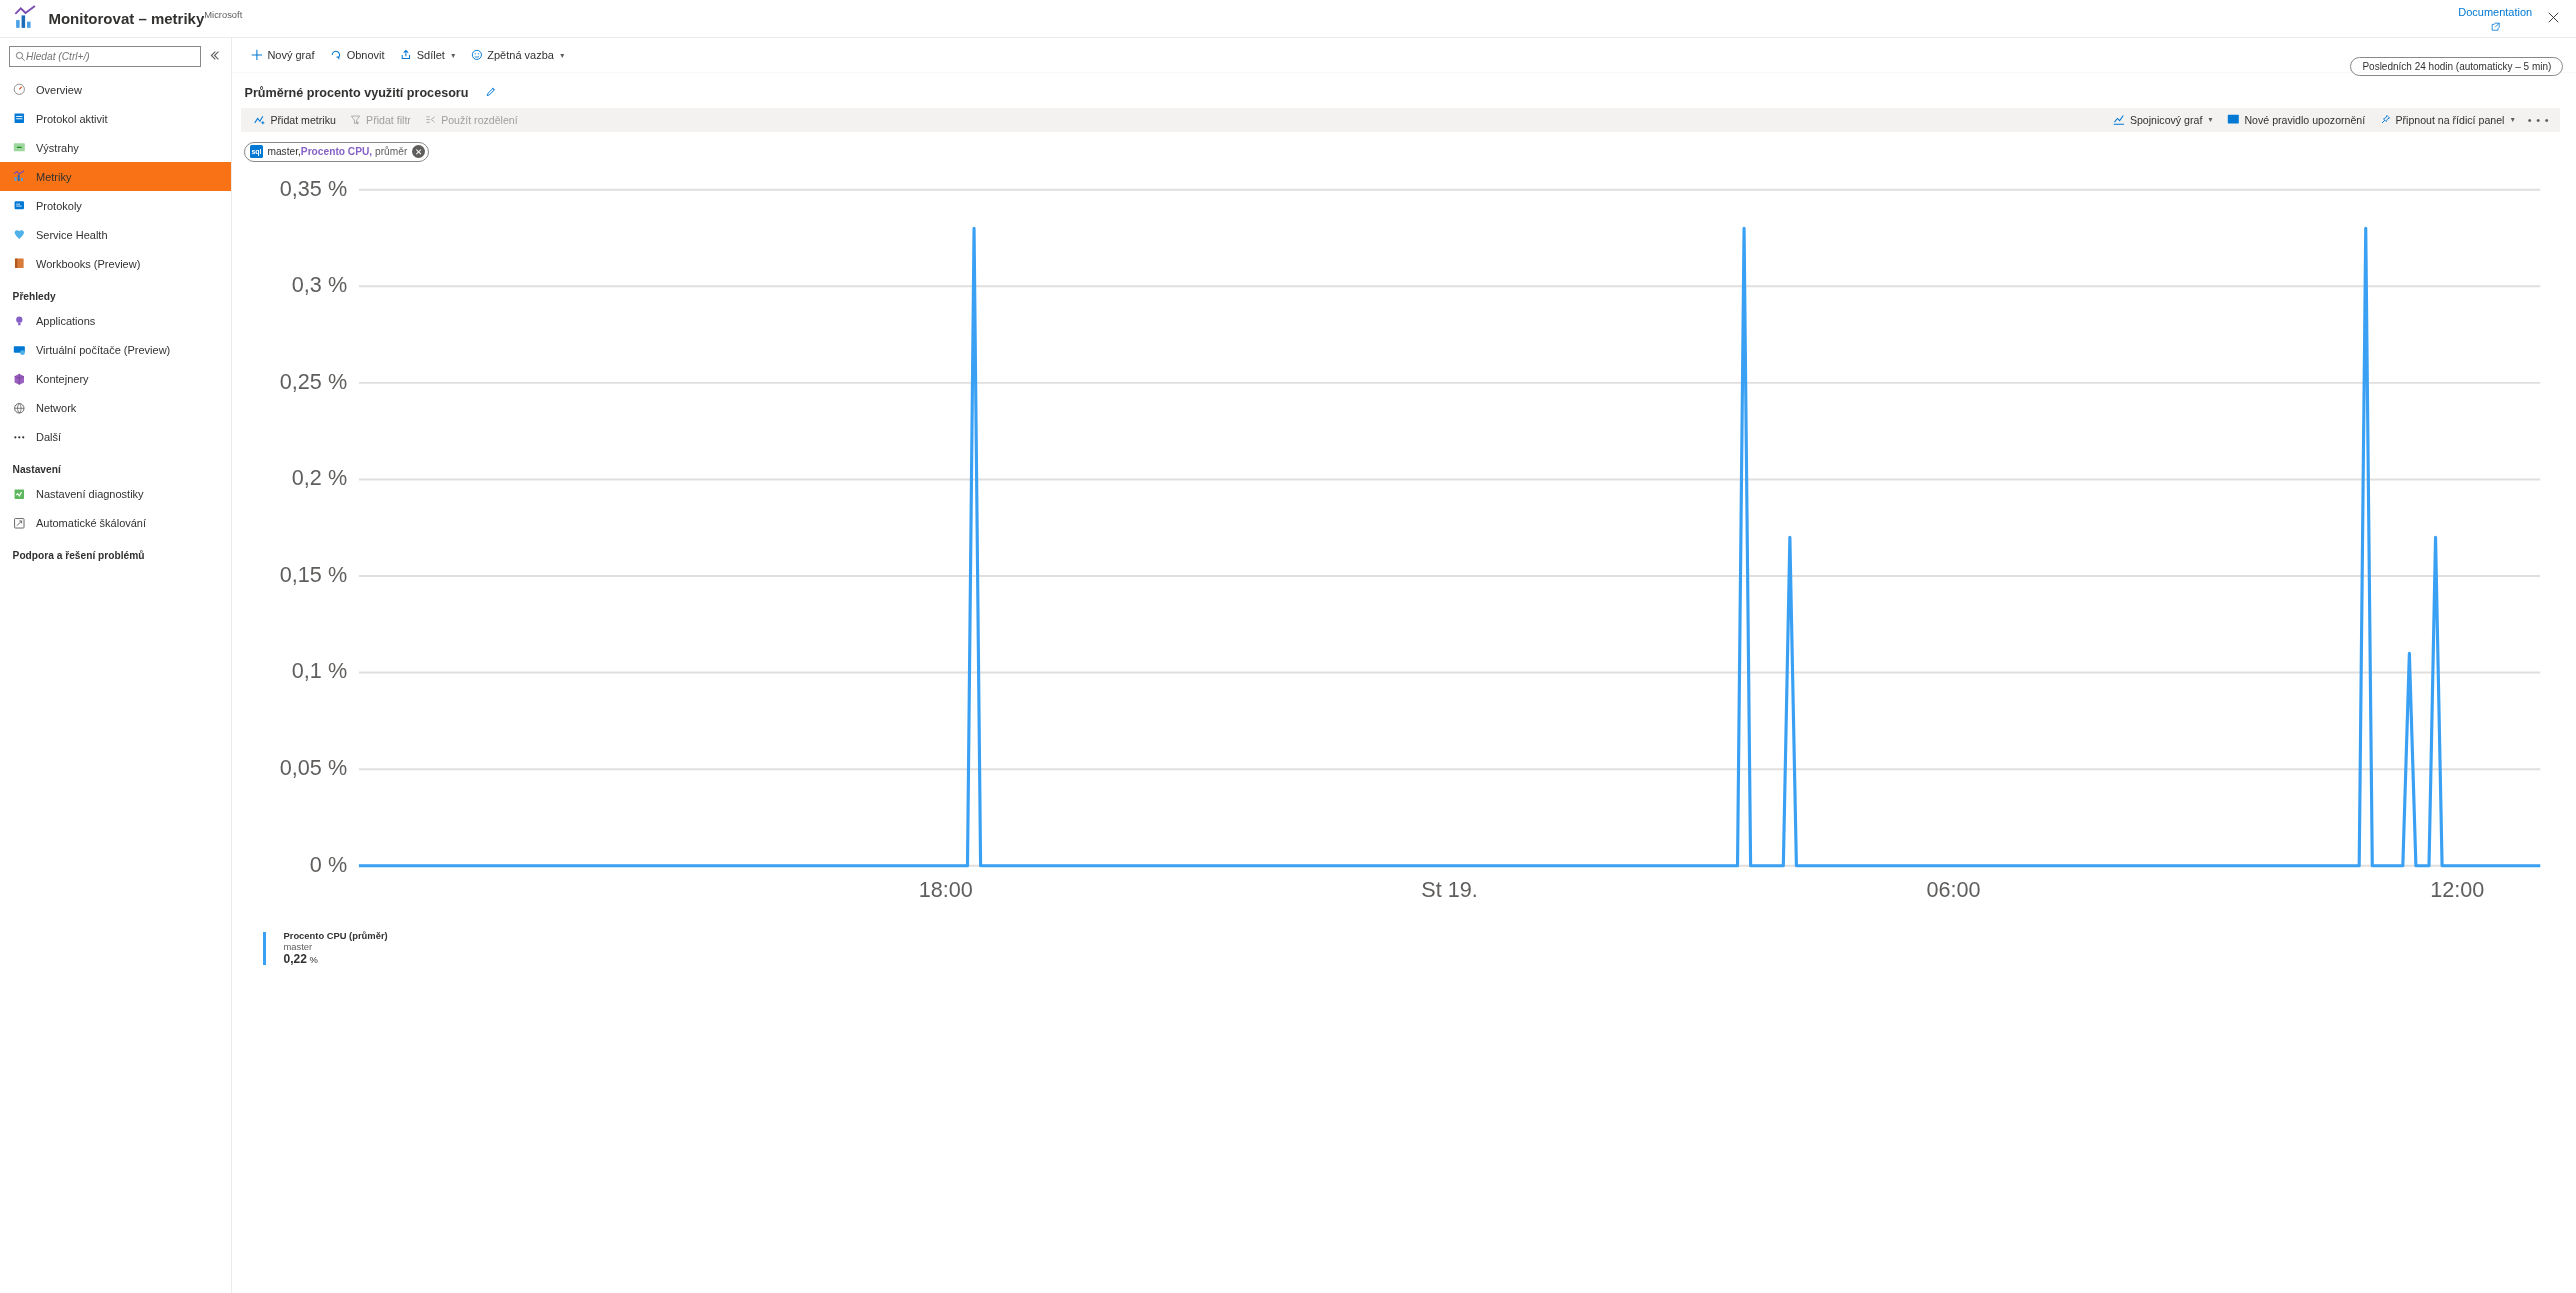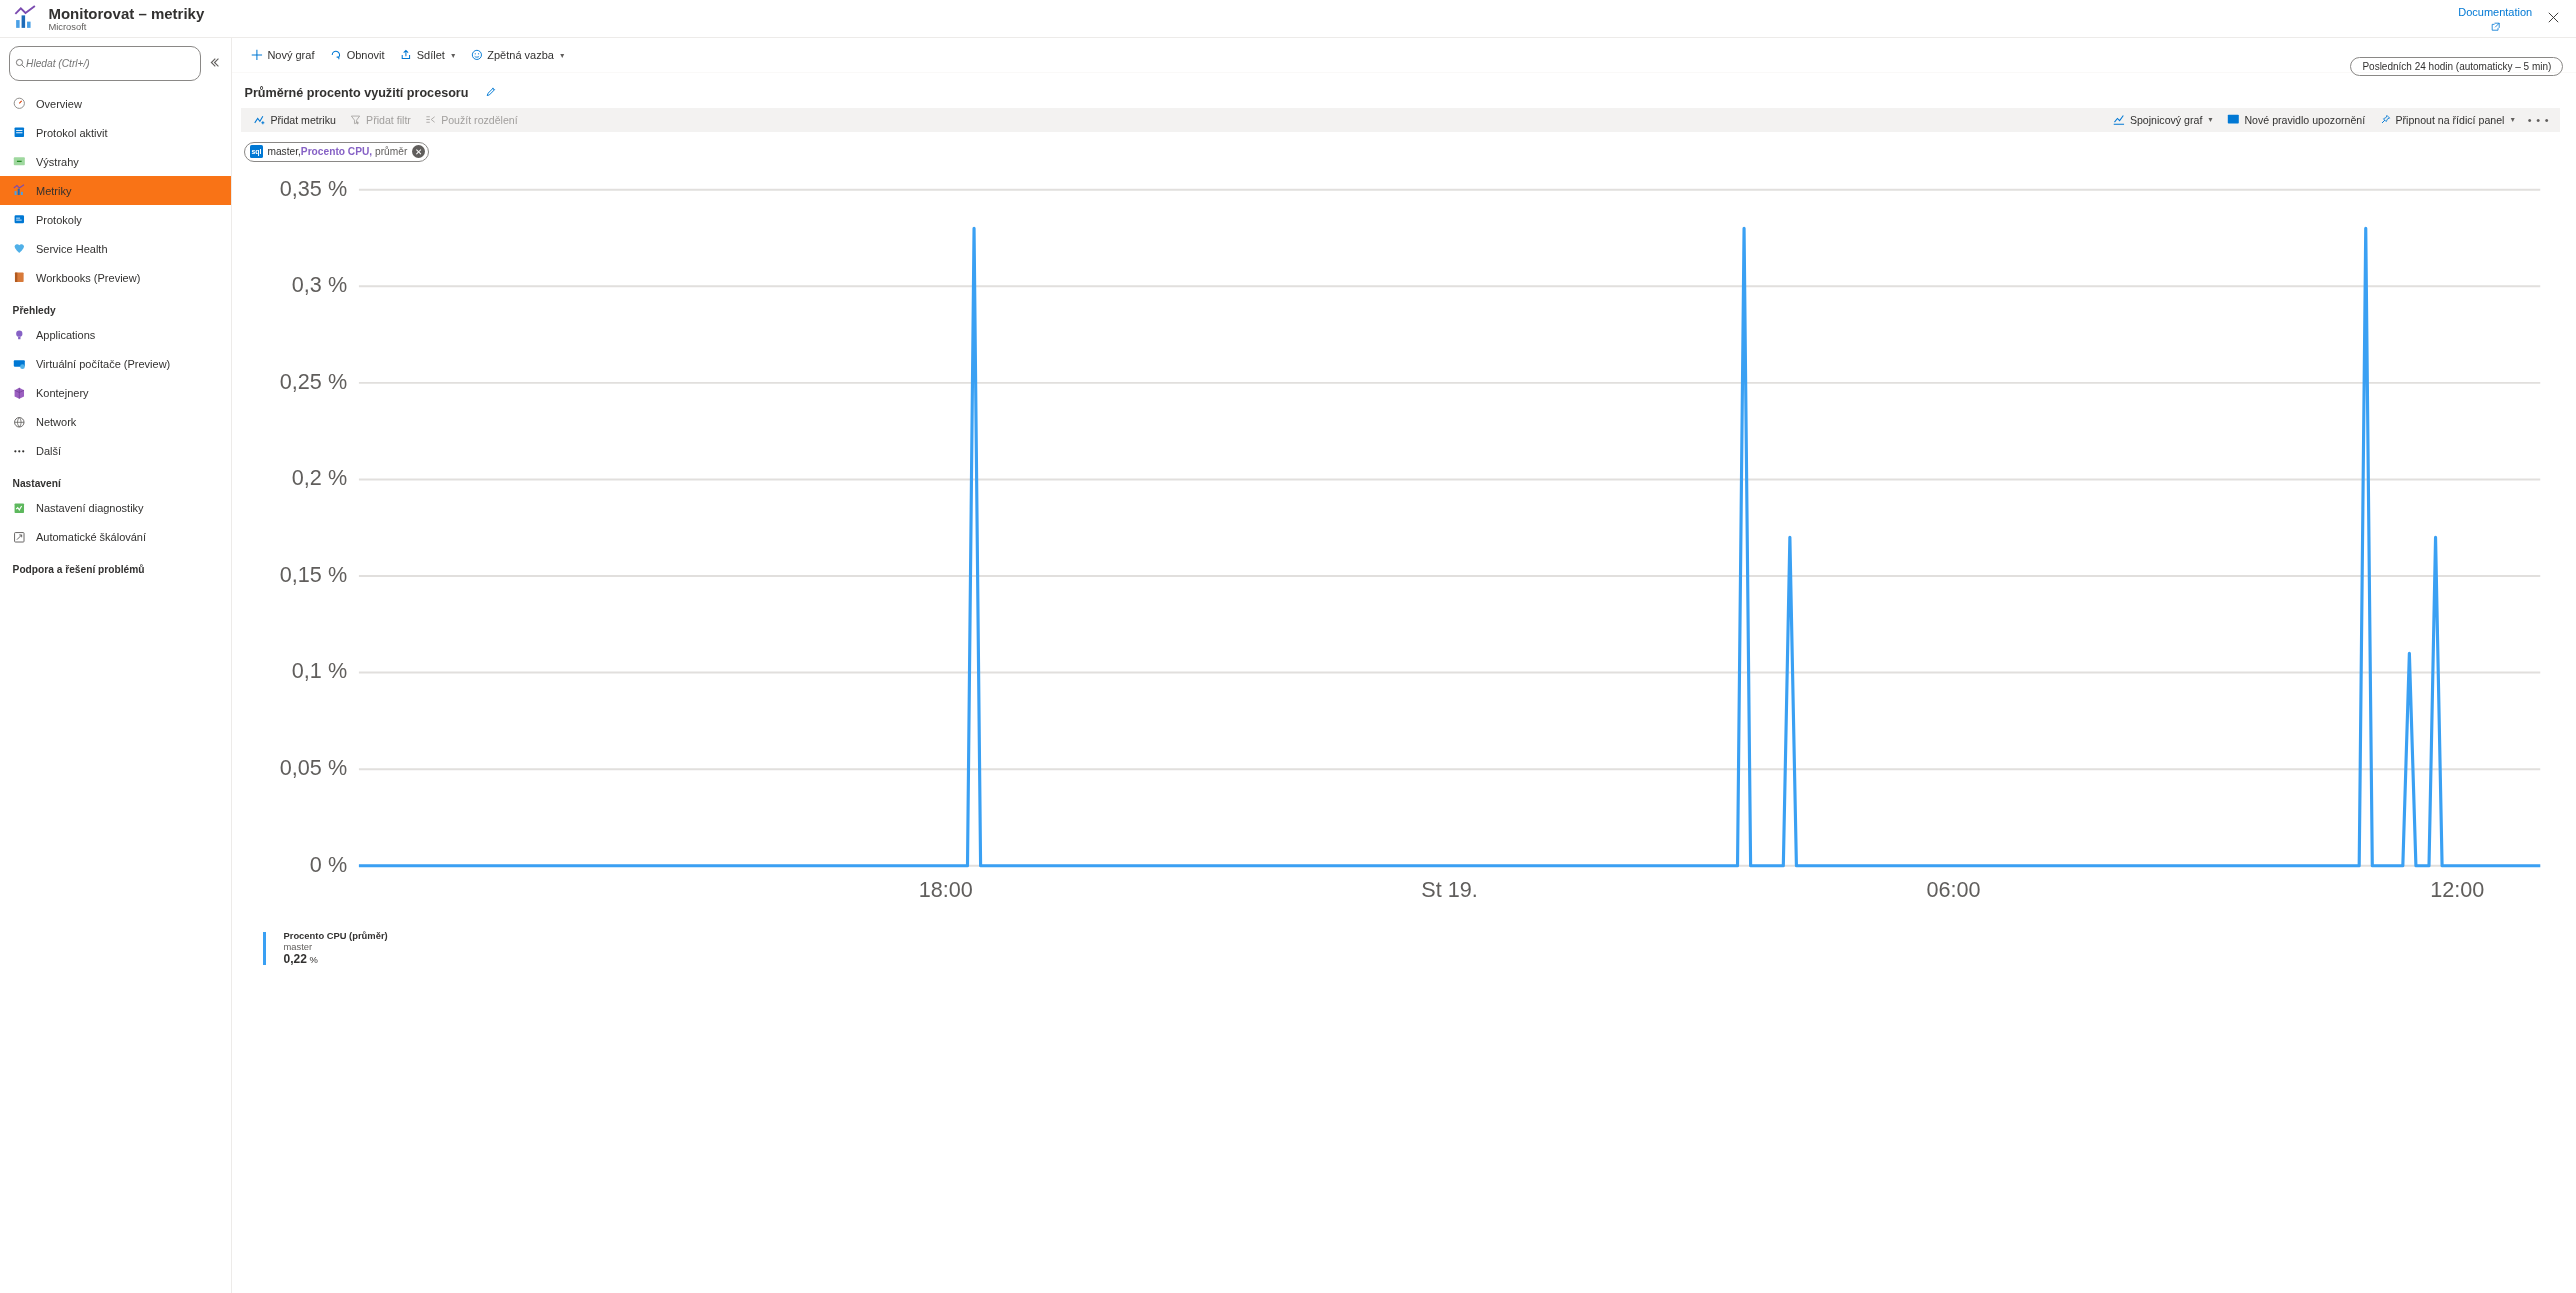--- a/index.html
+++ b/index.html
@@ -2,34 +2,34 @@
 <html><head>
 <meta charset="utf-8">
 <style>
   * { box-sizing: border-box; margin: 0; padding: 0; }
   html, body { width: 100%; height: 100%; font-family: "Segoe UI", Arial, sans-serif; font-size: 11px; color: #323130; background: #fff; }
   body { display: flex; flex-direction: column; }
 
   
   .header { display: flex; align-items: center; padding: 4.7px 14px 4.7px 11px; border-bottom: 0.8px solid #edebe9; }
   .header .app-icon { width: 28px; height: 28px; margin-right: 9.4px; display:flex; align-items:center; justify-content:center; }
-  .header .title-block { display: flex; flex-direction: column; }
+  .header .title-block { display: flex; flex-direction: row; }
   .header .title { font-size: 15px; font-weight: 600; }
   .header .subtitle { font-size: 9.4px; color: #605e5c; margin-top: -1.6px; }
   .header .spacer { flex: 1; }
   .header .doc-link { color: #0078d4; font-size: 11px; margin-right: 12.6px; display:flex; align-items:center; gap:3.1px;flex-direction:column; }
   .header .close-x { font-size: 12.6px; color: #605e5c; cursor: pointer; padding:3.1px; }
 
   
   .body { flex: 1; display: flex; overflow: hidden; }
 
   
   .sidebar { width: 232px; border-right: 0.8px solid #edebe9; display: flex; flex-direction: column; position: relative; }
   .search-row { padding: 7.9px 9.4px; display:flex; align-items:center; }
-  .search-box { flex:1; height: 35px; border: 0.8px solid #8a8886; border-radius: 10px; display:flex; align-items:center; padding: 0 4.7px; color:#605e5c; }
+  .search-box { flex:1; height: 21px; border: 0.8px solid #8a8886; border-radius: 0; display:flex; align-items:center; padding: 0 4.7px; color:#605e5c; }
   .search-box input { border:none; outline:none; flex:1; font-style: italic; color:#605e5c; background:transparent; font-size:10.2px;}
   .collapse-btn { margin-left: 6.3px; color:#605e5c; cursor:pointer; padding:1.6px; }
   .nav-scroll { flex:1; overflow-y:auto; position:relative; }
   .nav-scroll::-webkit-scrollbar { width: 7.9px; }
   .nav-scroll::-webkit-scrollbar-thumb { background: #c8c6c4; border-radius: 3.9px; }
   .nav-item { display:flex; align-items:center; height: 29px; padding: 0 12.6px; cursor:pointer; gap:9.4px; }
   .nav-item.active { background:#f97316; }
   .nav-item .nav-icon { width:14px; height:14px; display:flex; align-items:center; justify-content:center; flex-shrink:0; }
   .nav-item .nav-label { font-size: 11px; }
   .nav-section { font-size: 10.2px; font-weight: 600; padding: 12.6px 12.6px 4.7px 12.6px; color:#323130; }

